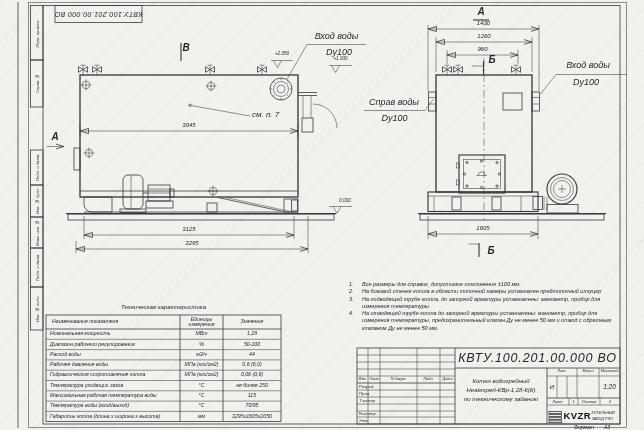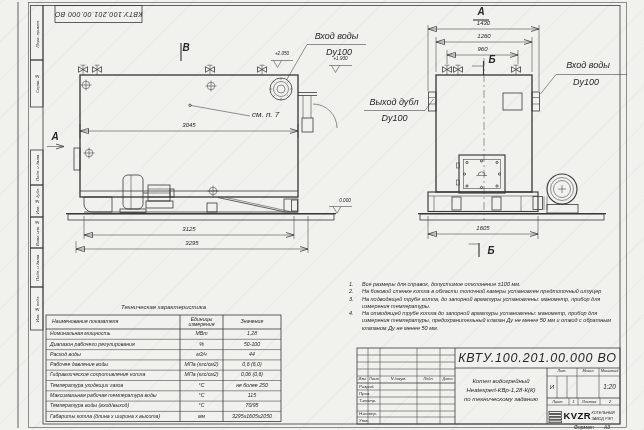--- a/index.html
+++ b/index.html
@@ -341,21 +341,21 @@
 <span class="t c f6" style="left:483px;top:228px;">1605</span>
 
 <span class="t c f46" style="left:282px;top:53.5px;">+2.050</span>
 <span class="t c f46" style="left:340.5px;top:58.5px;">+1.930</span>
 <span class="t c f46" style="left:345px;top:201px;">0.000</span>
 
 <span class="t c f9" style="left:336.5px;top:36px;">Вход воды</span>
 <span class="t c f9" style="left:339px;top:52px;">Dy100</span>
 <span class="t c f9" style="left:588px;top:65px;">Вход воды</span>
 <span class="t c f9" style="left:586px;top:82px;">Dy100</span>
-<span class="t c f9" style="left:394px;top:102px;">Выход дубл</span>
+<span class="t c f9" style="left:394px;top:102px;">Справ воды</span>
 <span class="t c f9" style="left:394.5px;top:118px;">Dy100</span>
 
 <span class="t f8" style="left:252px;top:111px;">см. п. 7</span>
 
 <div class="t notes" style="left:349px;top:281px;width:277px;">
   <div class="note">
     <span class="nn">1.</span>
     <span class="ntx">Все размеры для справок, допустимое отклонение ±100 мм.</span>
   </div>
   <div class="note">

